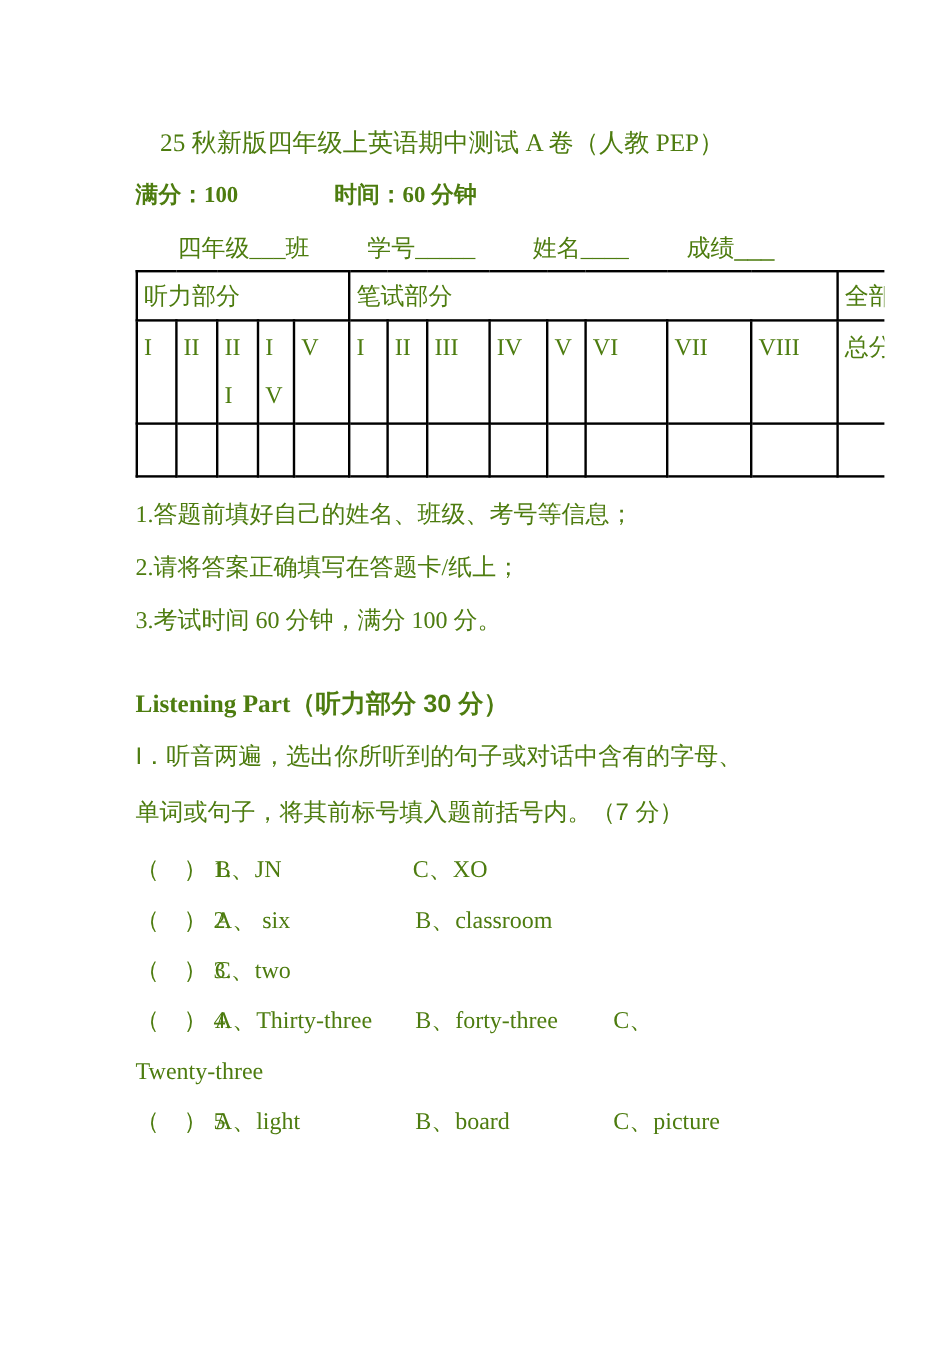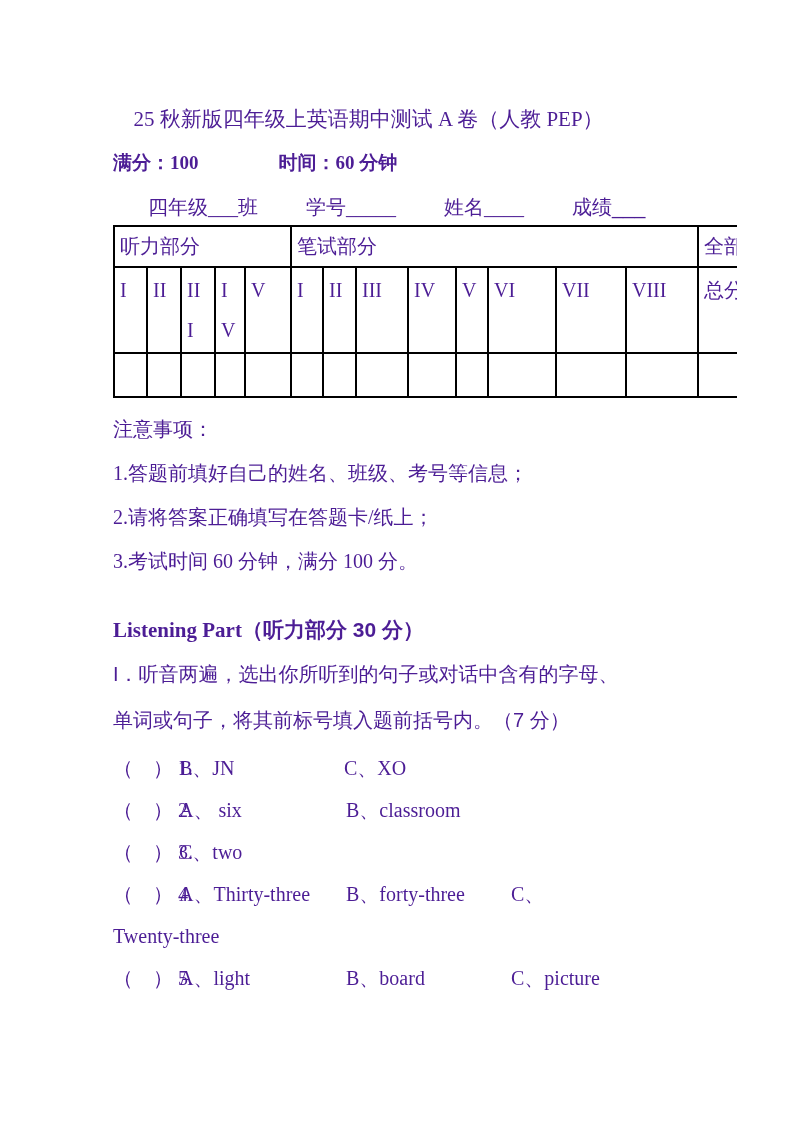--- a/index.html
+++ b/index.html
@@ -2,21 +2,21 @@
 <html><head>
 <meta charset="utf-8">
 <style>
   * { margin: 0; padding: 0; box-sizing: border-box; }
   html, body { background: #ffffff; }
   .page {
     position: relative;
     width: 737px;
     height: 1122px;
     background: #ffffff;
-    color: #4c1d95;
+    color: #4d7c0f;
     font-family: "Liberation Serif", serif;
     padding: 103px 113px 0 113px;
     overflow: hidden;
   }
   .title {
     text-align: center;
     font-size: 21px;
     font-weight: normal;
     line-height: 32px;
     white-space: nowrap;
@@ -163,21 +163,20 @@
       <td></td>
       <td></td>
       <td></td>
       <td></td>
       <td></td>
     </tr>
   </tbody>
     </table>
 
   <div class="notes">
-    <div>注意事项：</div>
     <div>1.答题前填好自己的姓名、班级、考号等信息；</div>
     <div>2.请将答案正确填写在答题卡/纸上；</div>
     <div>3.考试时间 60 分钟，满分 100 分。</div>
   </div>
 
   <div class="listening-heading">
     <span class="en">Listening Part</span><span class="cn">（听力部分 30 分）</span>
   </div>
 
   <div class="instructions">

